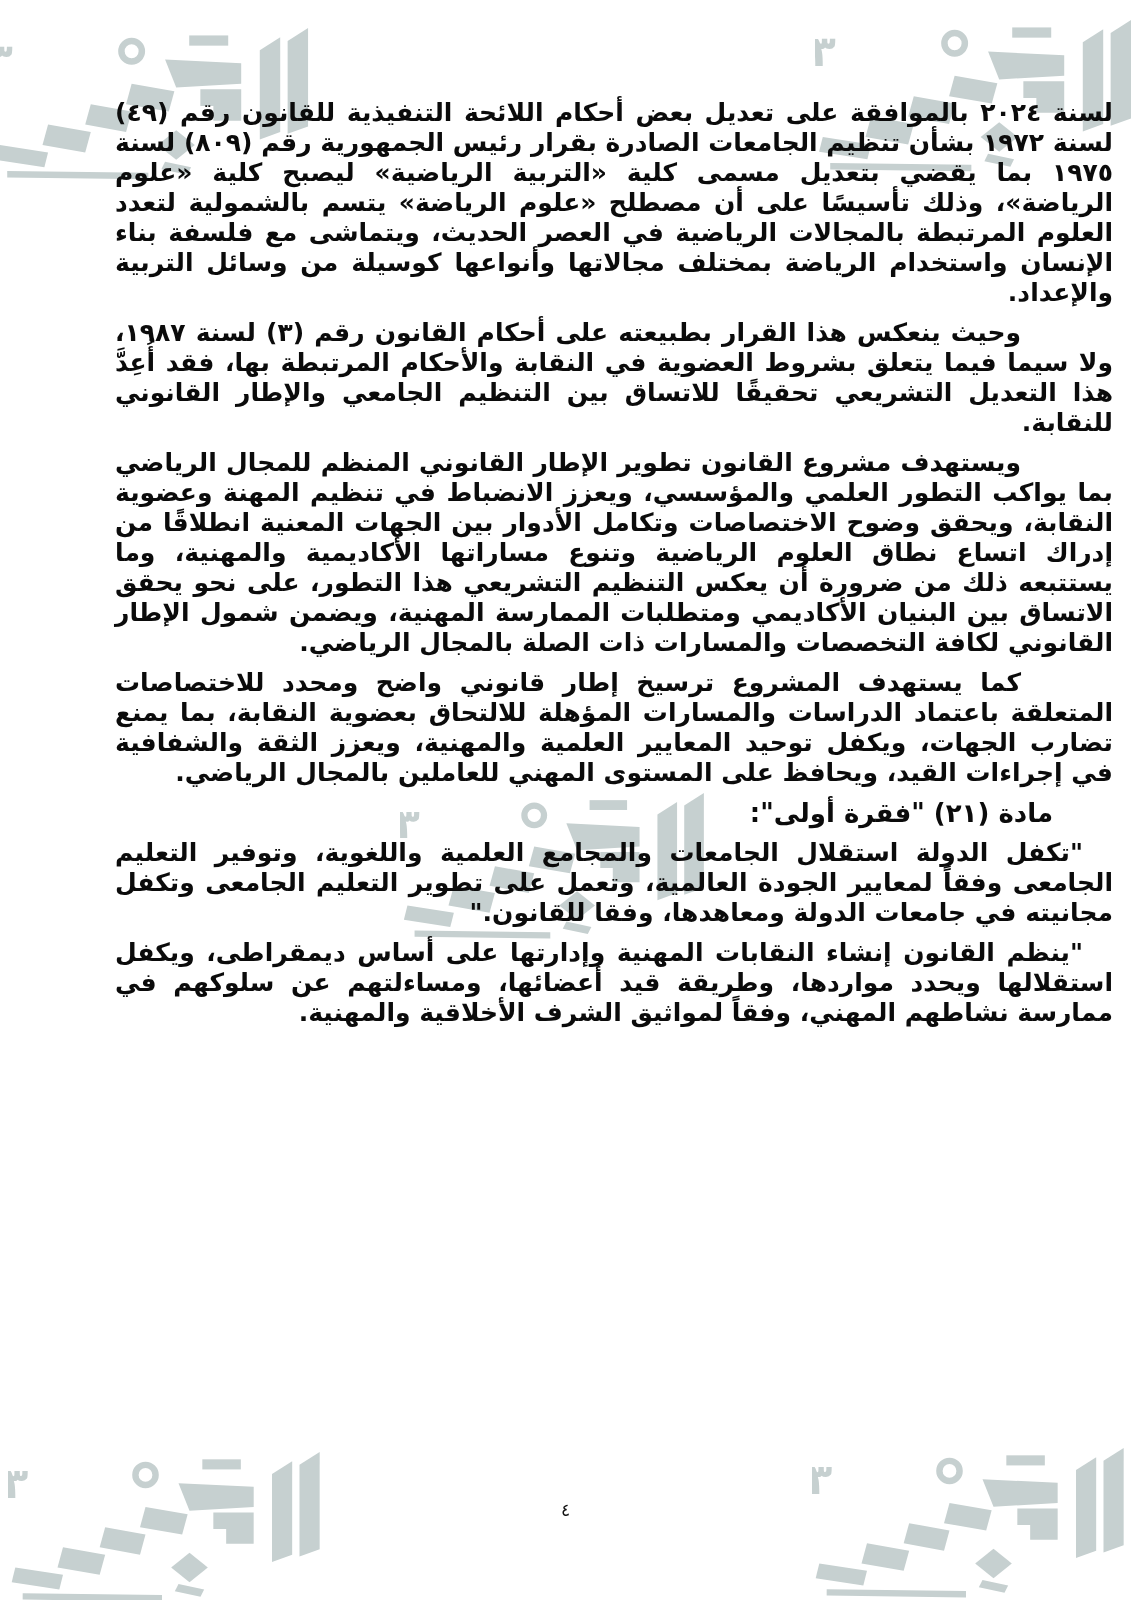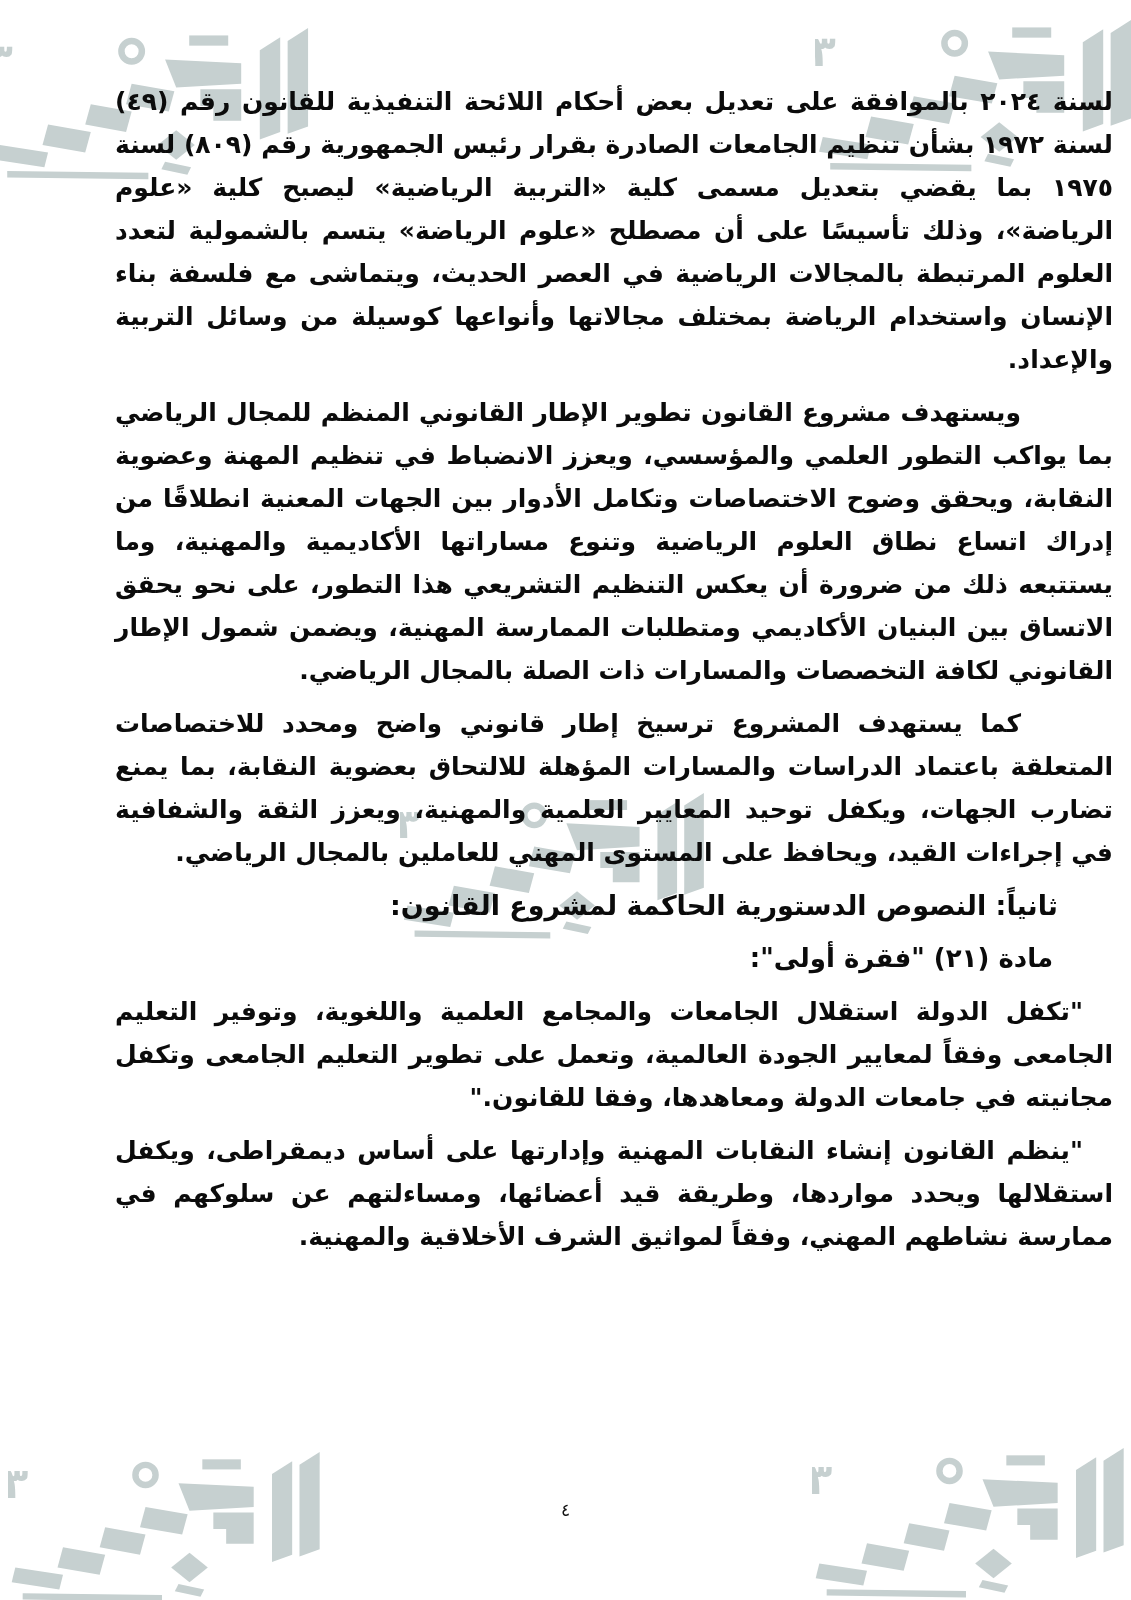--- a/index.html
+++ b/index.html
@@ -20,27 +20,27 @@
     pointer-events:none;
   }
   .wm-top-left   {left:-8px;  top:28px;  width:335px;height:156px;}
   .wm-top-right  {left:815px; top:20px;  width:335px;height:156px;}
   .wm-middle     {left:400px; top:793px; width:322px;height:150px;}
   .wm-bottom-left{left:8px;   top:1452px;width:330px;height:154px;}
   .wm-bottom-right{left:812px;top:1448px;width:330px;height:154px;}
   
   .content{
     position:absolute;
-    top:80px;
+    top:98px;
     right:18px;
     width:998px;
     color:#0b0b0b;
     font-weight:bold;
     font-size:25px;
-    line-height:43px;
+    line-height:30px;
     text-align:justify;
     margin-left:48px;
   }
   .para{margin:0 0 10px 0;text-indent:92px;}
   .para.no-indent{text-indent:0;}
   .quote{margin:0 0 10px 0;text-indent:30px;}
   .heading{
     margin:4px 55px 10px 0;
     font-size:27px;
     text-align:right;
@@ -99,23 +99,23 @@
     </svg>
   <svg class="wm wm-bottom-left" style="color: rgb(198, 208, 208);">
       <use href="#wm-logo"></use>
     </svg>
   <svg class="wm wm-bottom-right" style="color: rgb(198, 208, 208);">
       <use href="#wm-logo"></use>
     </svg>
 
   <div class="content">
     <p class="para no-indent">لسنة ٢٠٢٤ بالموافقة على تعديل بعض أحكام اللائحة التنفيذية للقانون رقم (٤٩) لسنة ١٩٧٢ بشأن تنظيم الجامعات الصادرة بقرار رئيس الجمهورية رقم (٨٠٩) لسنة ١٩٧٥ بما يقضي بتعديل مسمى كلية «التربية الرياضية» ليصبح كلية «علوم الرياضة»، وذلك تأسيسًا على أن مصطلح «علوم الرياضة» يتسم بالشمولية لتعدد العلوم المرتبطة بالمجالات الرياضية في العصر الحديث، ويتماشى مع فلسفة بناء الإنسان واستخدام الرياضة بمختلف مجالاتها وأنواعها كوسيلة من وسائل التربية والإعداد.</p>
+    <p class="para">وحيث ينعكس هذا القرار بطبيعته على أحكام القانون رقم (٣) لسنة ١٩٨٧، ولا سيما فيما يتعلق بشروط العضوية في النقابة والأحكام المرتبطة بها، فقد أُعِدَّ هذا التعديل التشريعي تحقيقًا للاتساق بين التنظيم الجامعي والإطار القانوني للنقابة.</p>
     <p class="para">ويستهدف مشروع القانون تطوير الإطار القانوني المنظم للمجال الرياضي بما يواكب التطور العلمي والمؤسسي، ويعزز الانضباط في تنظيم المهنة وعضوية النقابة، ويحقق وضوح الاختصاصات وتكامل الأدوار بين الجهات المعنية انطلاقًا من إدراك اتساع نطاق العلوم الرياضية وتنوع مساراتها الأكاديمية والمهنية، وما يستتبعه ذلك من ضرورة أن يعكس التنظيم التشريعي هذا التطور، على نحو يحقق الاتساق بين البنيان الأكاديمي ومتطلبات الممارسة المهنية، ويضمن شمول الإطار القانوني لكافة التخصصات والمسارات ذات الصلة بالمجال الرياضي.</p>
     <p class="para">كما يستهدف المشروع ترسيخ إطار قانوني واضح ومحدد للاختصاصات المتعلقة باعتماد الدراسات والمسارات المؤهلة للالتحاق بعضوية النقابة، بما يمنع تضارب الجهات، ويكفل توحيد المعايير العلمية والمهنية، ويعزز الثقة والشفافية في إجراءات القيد، ويحافظ على المستوى المهني للعاملين بالمجال الرياضي.</p>
-    <h2 class="heading">ثانياً: النصوص الدستورية الحاكمة لمشروع القانون:</h2>
     <h3 class="subheading">مادة (٢١) "فقرة أولى":</h3>
     <p class="quote">"تكفل الدولة استقلال الجامعات والمجامع العلمية واللغوية، وتوفير التعليم الجامعى وفقاً لمعايير الجودة العالمية، وتعمل على تطوير التعليم الجامعى وتكفل مجانيته في جامعات الدولة ومعاهدها، وفقا للقانون."</p>
     <p class="quote">"ينظم القانون إنشاء النقابات المهنية وإدارتها على أساس ديمقراطى، ويكفل استقلالها ويحدد مواردها، وطريقة قيد أعضائها، ومساءلتهم عن سلوكهم في ممارسة نشاطهم المهني، وفقاً لمواثيق الشرف الأخلاقية والمهنية.</p>
   </div>
 
   <div class="page-number">٤</div>
 
 </div>
 
 </body></html>

